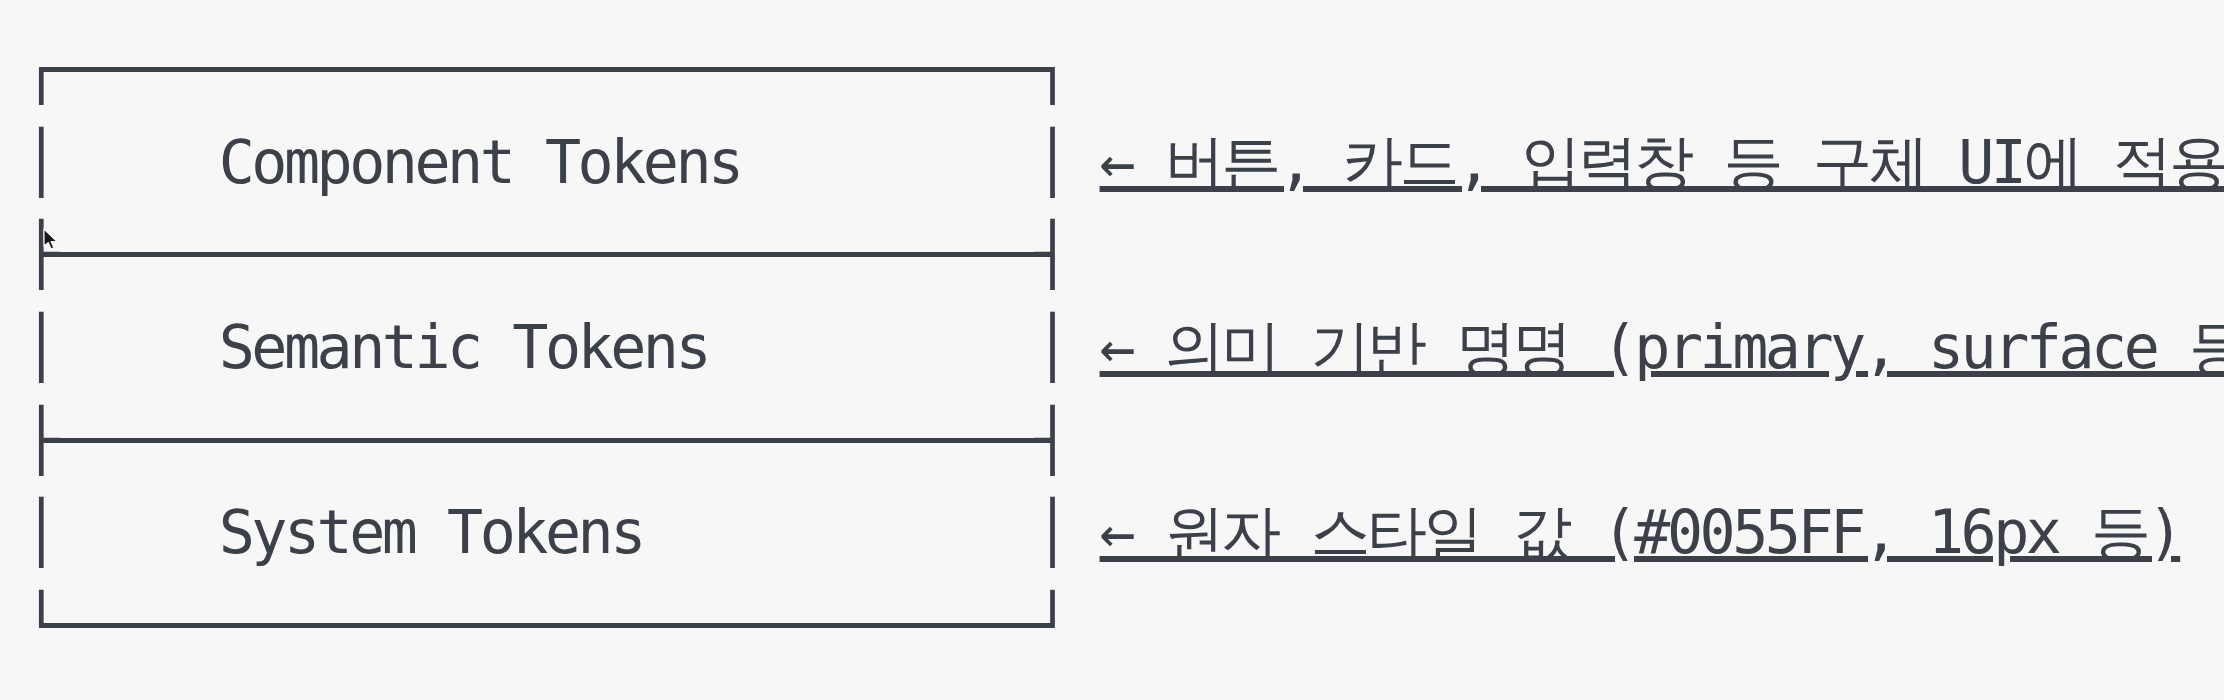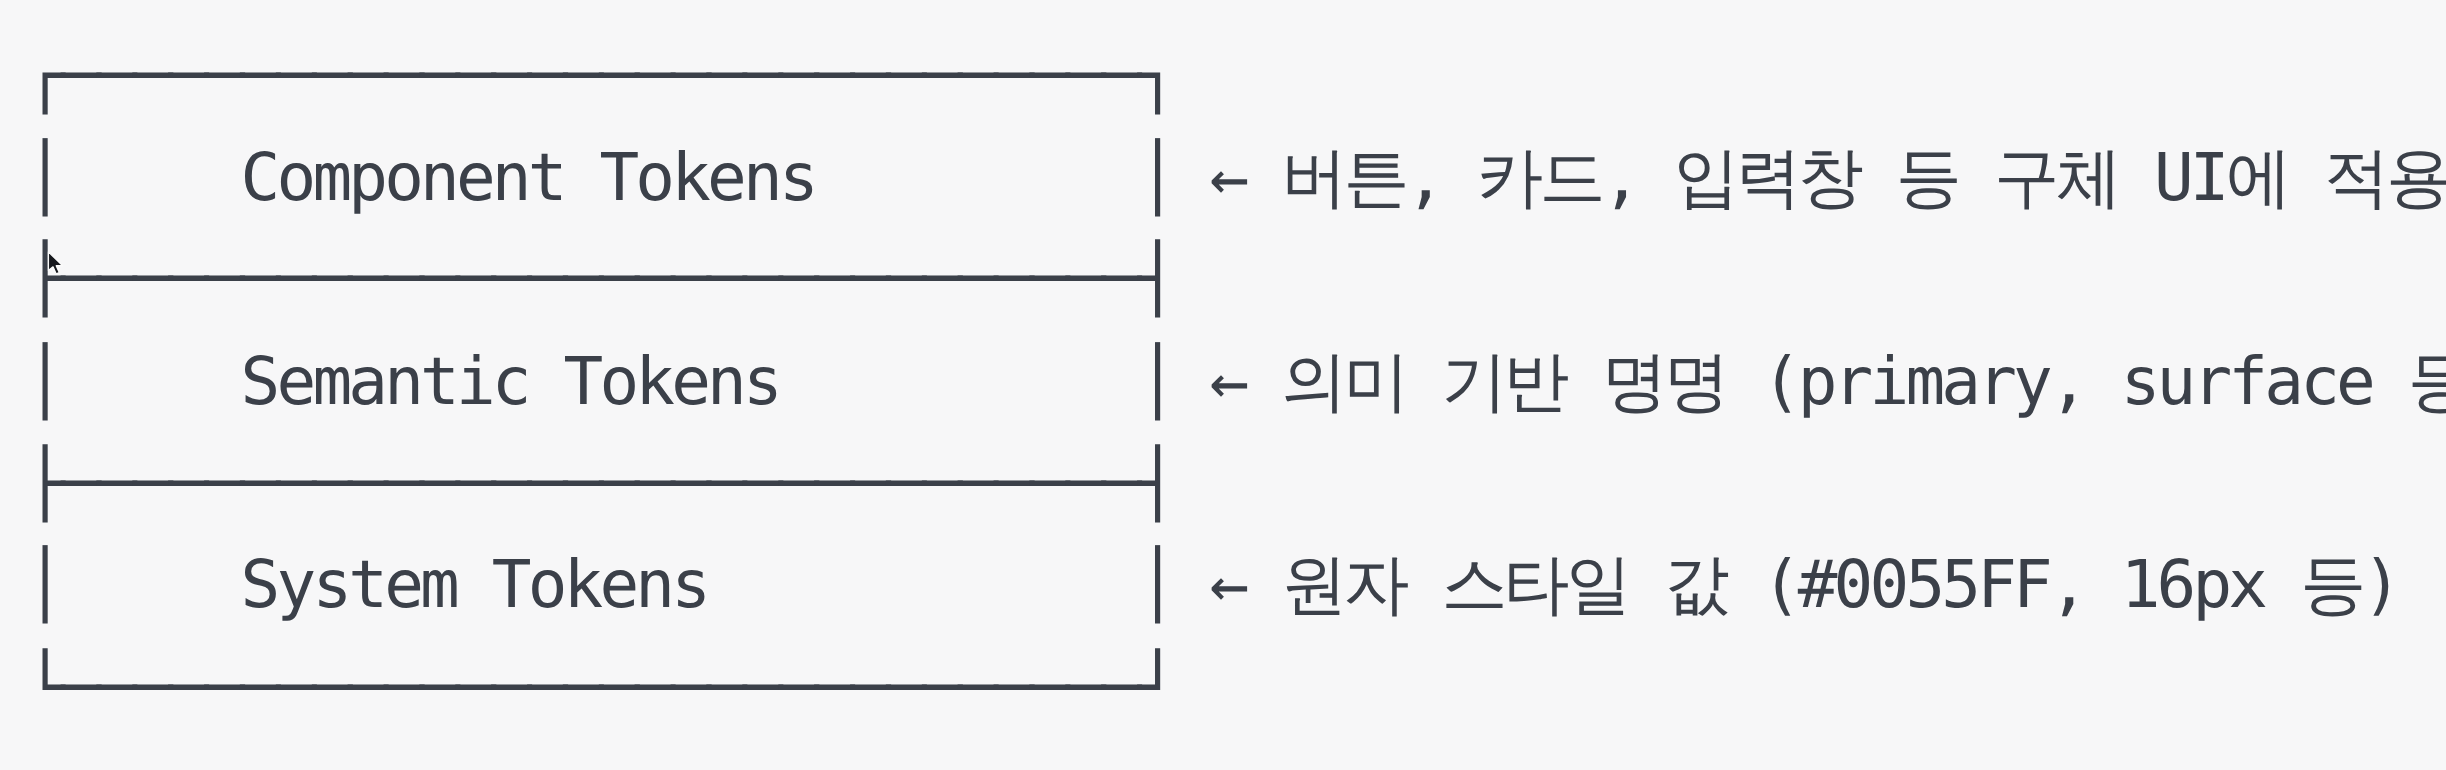--- a/index.html
+++ b/index.html
@@ -25,20 +25,21 @@
     color: var(--ink, #3b4049);
     white-space: pre;
     font-family: inherit;
   }
   .line {
     height: 92.7px;
     white-space: pre;
   }
   .annotation {
     color: var(--ink, #3b4049);
+    text-decoration: underline;
   }
   .cursor {
     position: absolute;
     left: 43px;
     top: 228px;
     width: 16px;
     height: 23px;
   }
   .cursor path {
     fill: var(--cursor-fill, #15171c);

